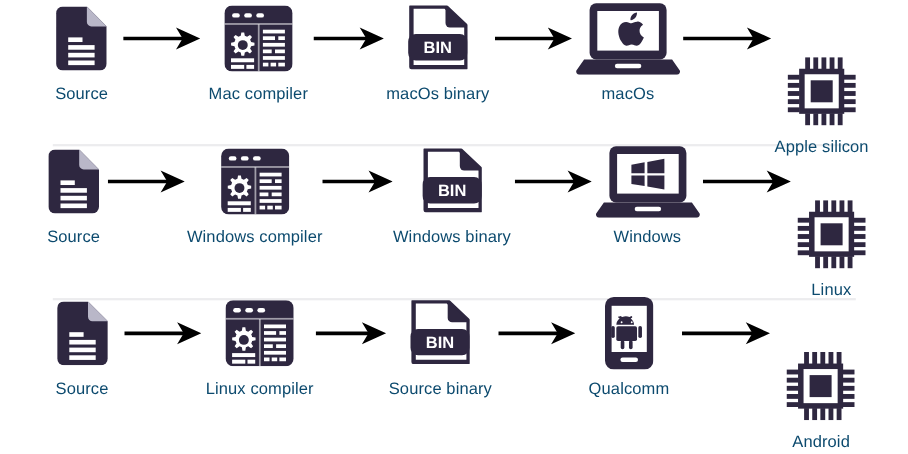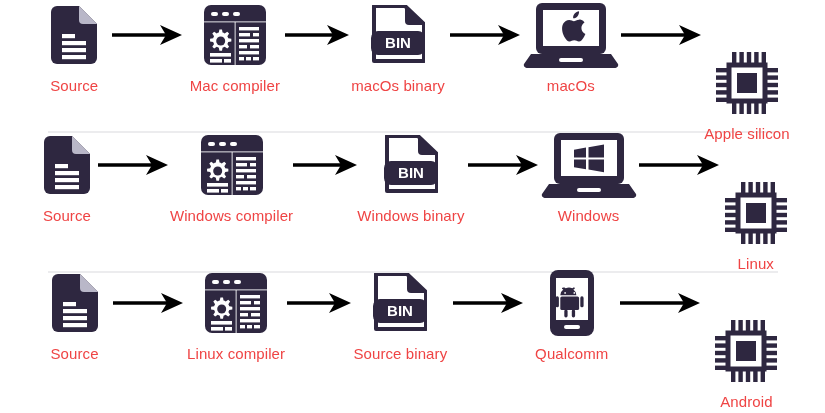--- a/index.html
+++ b/index.html
@@ -45,21 +45,21 @@
   }
   .icon-box{
     height:70px;
     display:flex;
     align-items:center;
     justify-content:center;
   }
   .node .label{
     margin-top:7px;
     font-size:15px;
-    color:#ef4444;
+    color:#0c4a6e;
     white-space:nowrap;
     letter-spacing:0.1px;
   }
 
   
   .col-source{width:92px;}
   .col-compiler{width:128px;}
   .col-binary{width:124px;}
   .col-os{width:116px;align-items:center;}
   .col-chip{width:112px;margin-top:48px;}

